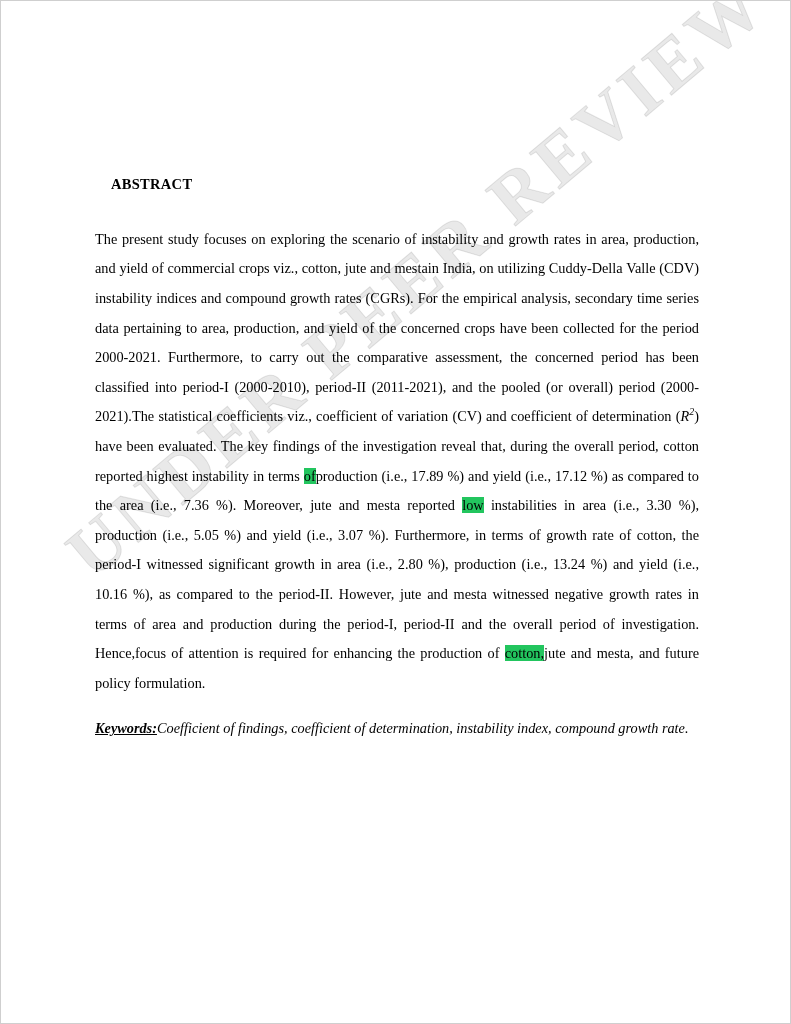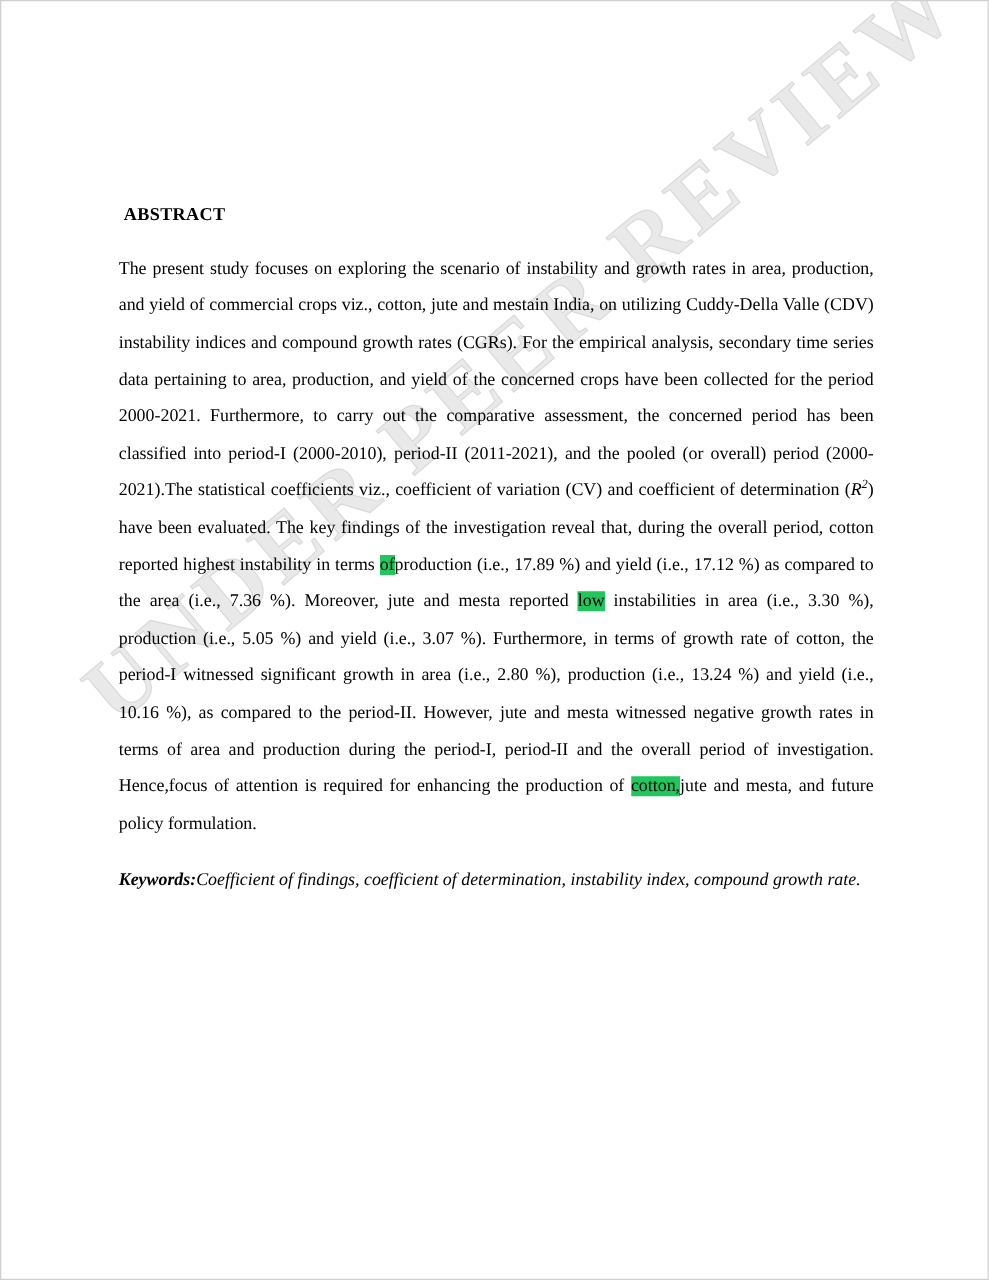--- a/index.html
+++ b/index.html
@@ -35,21 +35,21 @@
     font-weight: bold;
     line-height: 1.75;
     letter-spacing: 0.1px;
     color: #000;
   }
   .title .hl {
     background: #fff200;
     padding: 1px 0;
   }
   .section-head {
-    margin: 4px;
+    margin: 16px;
     padding-top: 44px;
     font-size: 14.5px;
     font-weight: bold;
     letter-spacing: 0.3px;
   }
   .abstract {
     margin: 0;
     padding-top: 16px;
     font-size: 14.3px;
     line-height: 2.07;
@@ -64,20 +64,21 @@
     margin: 0;
     padding-top: 16px;
     font-size: 14.3px;
     line-height: 2.07;
     text-align: justify;
     font-style: italic;
   }
   .keywords b {
     font-style: italic;
     font-weight: bold;
+    text-decoration: underline;
   }
   .rsq {
     font-style: italic;
   }
   .rsq sup {
     font-size: 10px;
     vertical-align: super;
   }
   
   .watermark {

